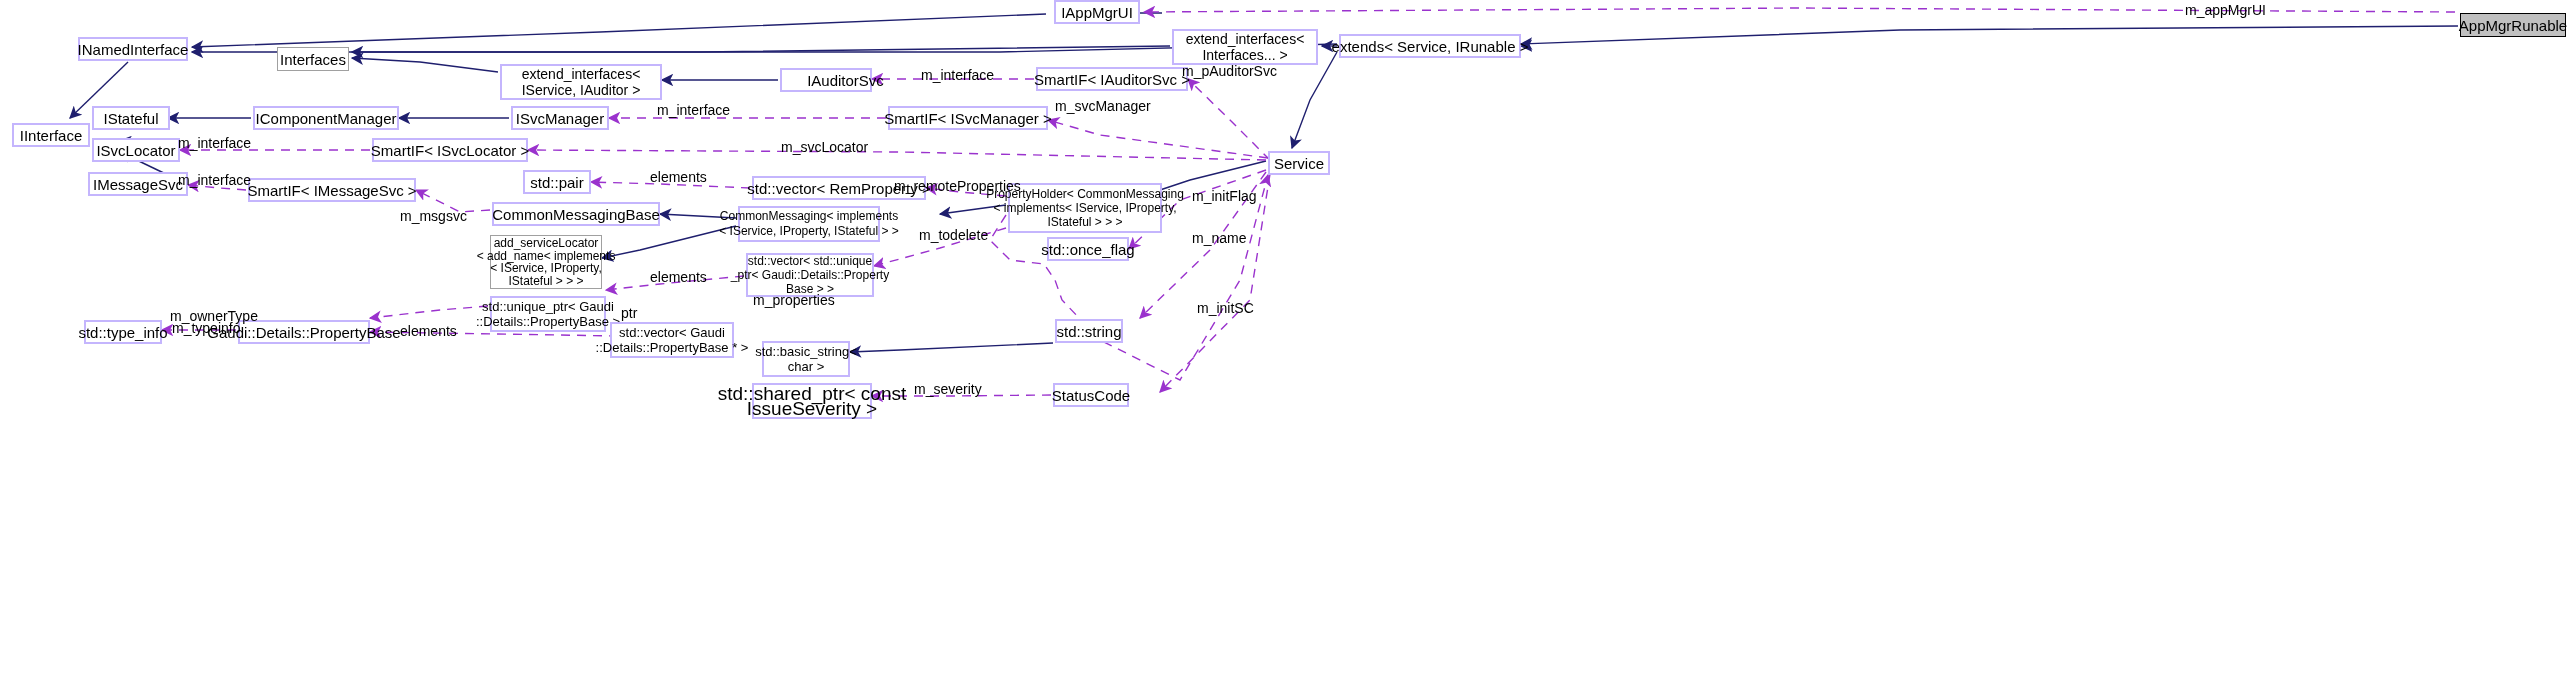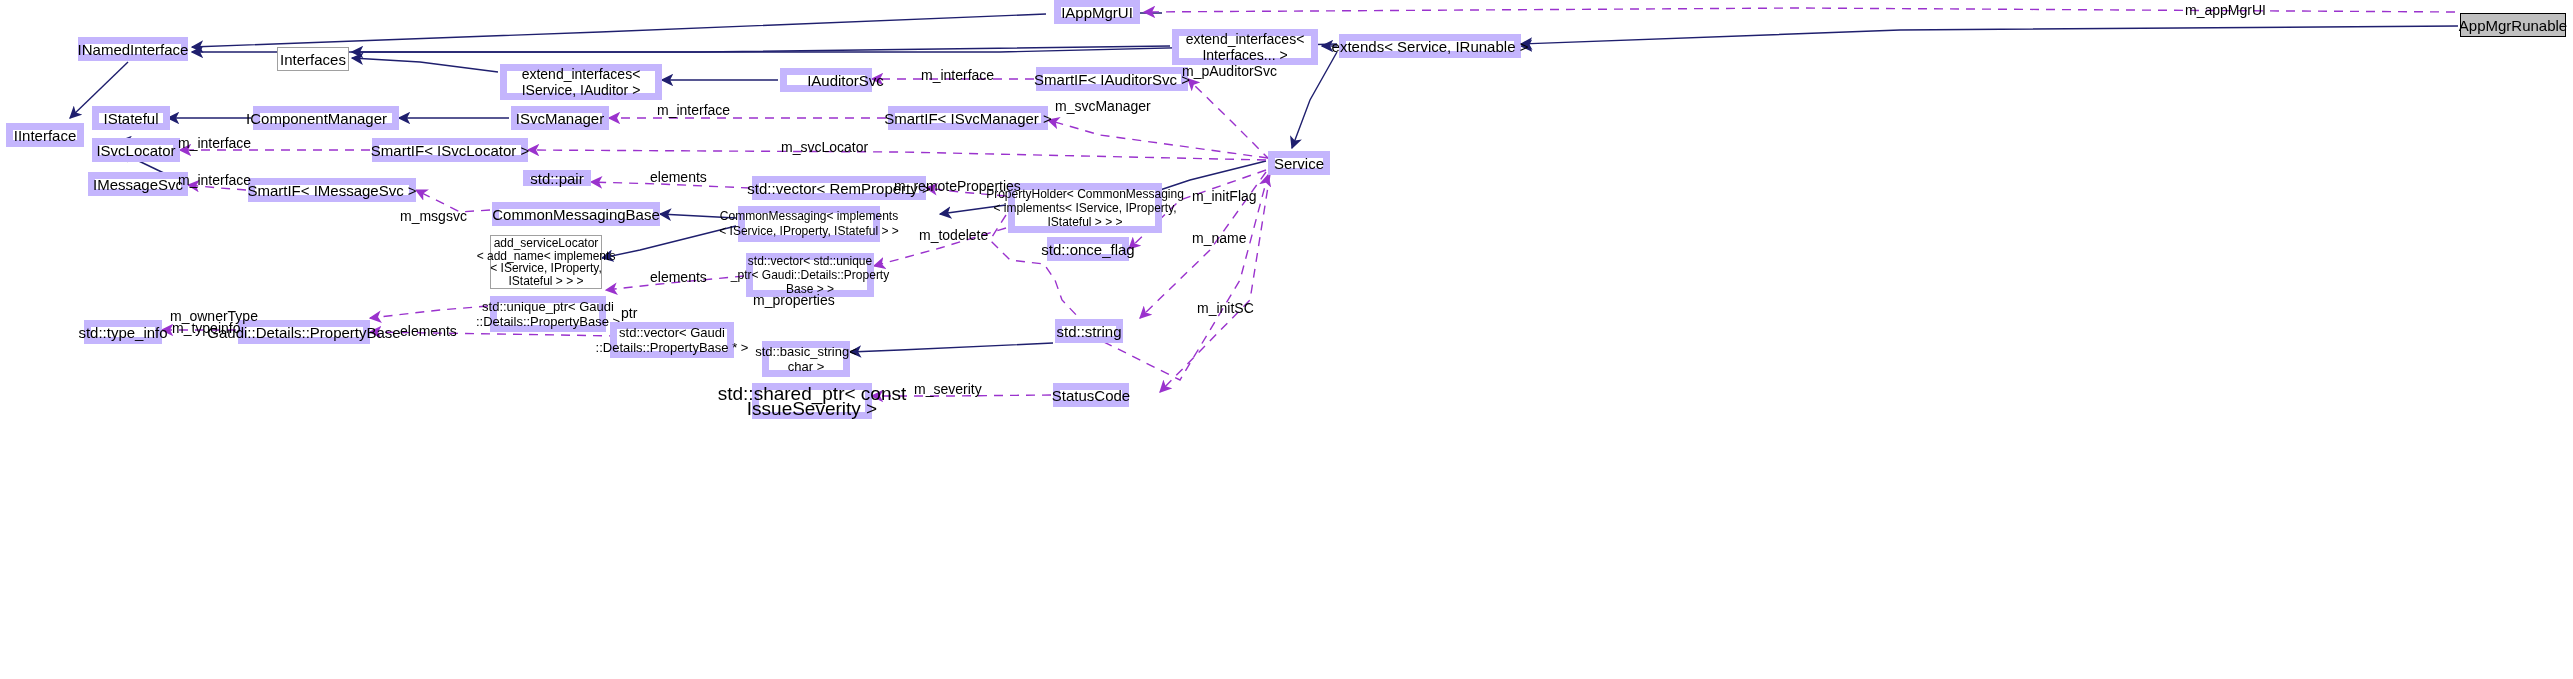--- a/index.html
+++ b/index.html
@@ -20,21 +20,21 @@
     left: 0;
     top: 0;
     width: 2573px;
     height: 679px;
     pointer-events: none;
   }
   .node {
     position: absolute;
     box-sizing: border-box;
     background: #ffffff;
-    border: 7px solid #c4b5fd;
+    border: 2px solid #c4b5fd;
     color: #000000;
     font-size: 15px;
     line-height: 17px;
     display: flex;
     align-items: center;
     justify-content: center;
     text-align: center;
     white-space: pre;
     padding: 1px 5px;
     z-index: 5;
@@ -125,30 +125,30 @@
   <div class="node" style="left:78px;top:37px;width:110px;height:24px;"><span>INamedInterface</span></div>
   <div class="node grey-border" style="left:277px;top:47px;width:72px;height:24px;"><span>Interfaces</span></div>
   <div class="node" style="left:1172px;top:29px;width:146px;height:36px;font-size:14px;line-height:16px;"><span>extend_interfaces&lt;
 Interfaces... &gt;</span></div>
   <div class="node" style="left:1339px;top:34px;width:182px;height:24px;"><span>extends&lt; Service, IRunable &gt;</span></div>
   <div class="node" style="left:500px;top:64px;width:162px;height:36px;font-size:14px;line-height:16px;"><span>extend_interfaces&lt;
 IService, IAuditor &gt;</span></div>
   <div class="node" style="left:780px;top:68px;width:92px;height:24px;padding-left:44px;"><span>IAuditorSvc</span></div>
   <div class="node" style="left:1036px;top:67px;width:152px;height:24px;"><span>SmartIF&lt; IAuditorSvc &gt;</span></div>
   <div class="node" style="left:92px;top:106px;width:78px;height:24px;"><span>IStateful</span></div>
-  <div class="node" style="left:253px;top:106px;width:146px;height:24px;justify-content:flex-end;"><span>IComponentManager</span></div>
+  <div class="node" style="left:253px;top:106px;width:146px;height:24px;"><span>IComponentManager</span></div>
   <div class="node" style="left:511px;top:106px;width:98px;height:24px;"><span>ISvcManager</span></div>
   <div class="node" style="left:888px;top:106px;width:160px;height:24px;"><span>SmartIF&lt; ISvcManager &gt;</span></div>
-  <div class="node" style="left:6px;top:123px;width:78px;height:24px;"><span>IInterface</span></div>
+  <div class="node" style="left:12px;top:123px;width:78px;height:24px;"><span>IInterface</span></div>
   <div class="node" style="left:92px;top:138px;width:88px;height:24px;"><span>ISvcLocator</span></div>
   <div class="node" style="left:372px;top:138px;width:156px;height:24px;"><span>SmartIF&lt; ISvcLocator &gt;</span></div>
   <div class="node" style="left:1268px;top:151px;width:62px;height:24px;"><span>Service</span></div>
   <div class="node" style="left:88px;top:172px;width:100px;height:24px;"><span>IMessageSvc</span></div>
   <div class="node" style="left:248px;top:178px;width:168px;height:24px;"><span>SmartIF&lt; IMessageSvc &gt;</span></div>
-  <div class="node" style="left:523px;top:170px;width:68px;height:15px;justify-content:center;"><span>std::pair</span></div>
+  <div class="node" style="left:523px;top:170px;width:68px;height:24px;justify-content:center;"><span>std::pair</span></div>
   <div class="node" style="left:752px;top:176px;width:174px;height:24px;"><span>std::vector&lt; RemProperty &gt;</span></div>
   <div class="node" style="left:1008px;top:183px;width:154px;height:50px;font-size:12px;line-height:14px;"><span>PropertyHolder&lt; CommonMessaging
 &lt; implements&lt; IService, IProperty,
 IStateful &gt; &gt; &gt;</span></div>
   <div class="node" style="left:492px;top:202px;width:168px;height:24px;"><span>CommonMessagingBase</span></div>
   <div class="node" style="left:738px;top:206px;width:142px;height:36px;font-size:12px;line-height:15px;"><span>CommonMessaging&lt; implements
 &lt; IService, IProperty, IStateful &gt; &gt;</span></div>
   <div class="node grey-border" style="left:490px;top:235px;width:112px;height:54px;font-size:12px;line-height:12.5px;"><span>add_serviceLocator
 &lt; add_name&lt; implements
 &lt; IService, IProperty,

